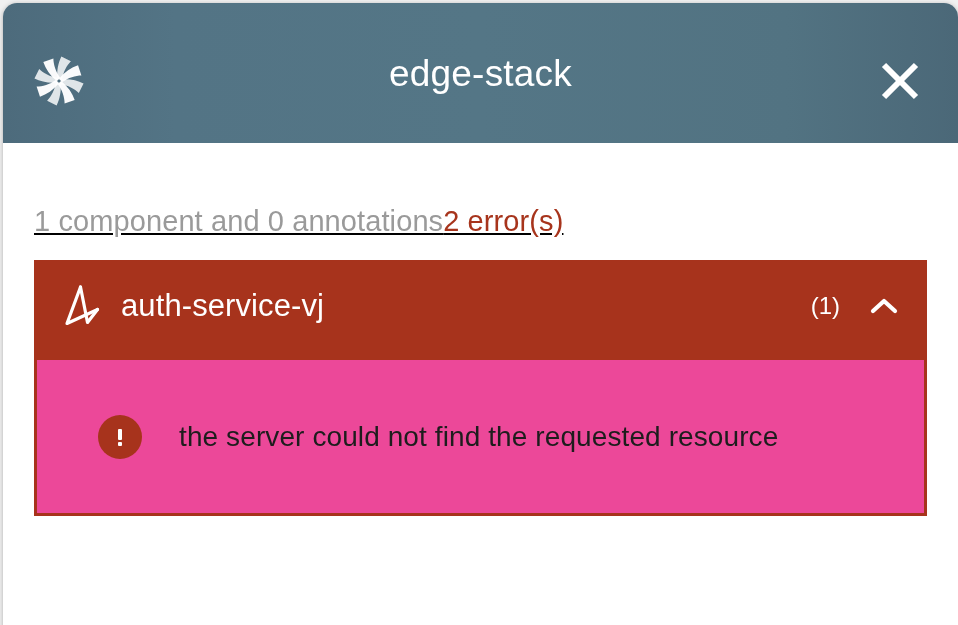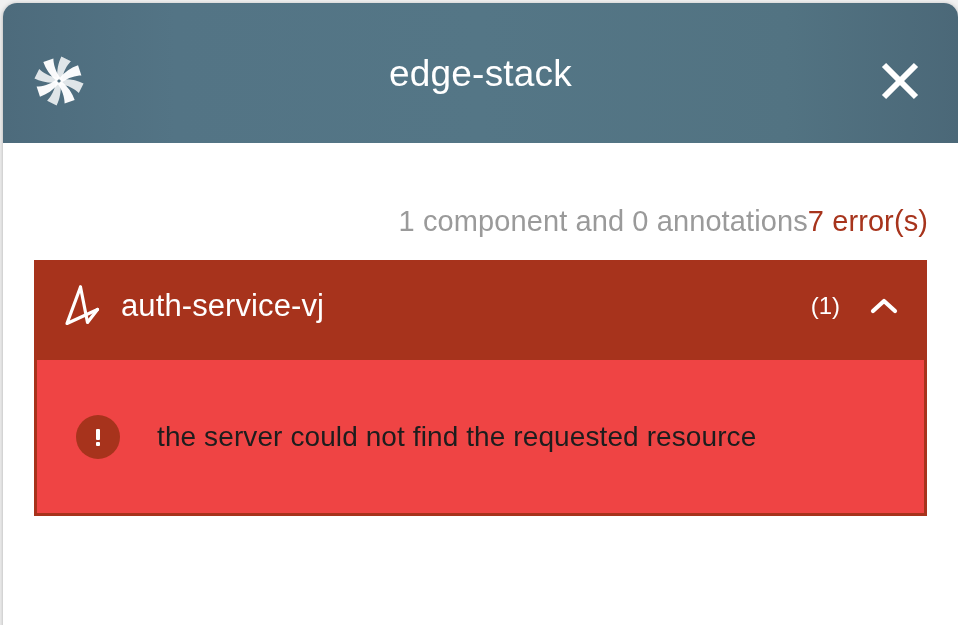--- a/index.html
+++ b/index.html
@@ -71,22 +71,23 @@
     align-items: center;
     justify-content: center;
     cursor: pointer;
   }
   .close-btn svg { display:block; }
 
   
   .summary {
     display: flex;
     align-items: baseline;
-    justify-content: flex-end;
+    justify-content: flex-start;
     padding: 62px 30px 0 31px;
+    text-decoration: underline;
   }
   .summary-left {
     color: #9a9a9a;
     font-size: 29px;
     font-weight: 400;
     letter-spacing: 0.1px;
   }
   .summary-right {
     color: #a7341c;
     font-size: 29px;
@@ -137,26 +138,26 @@
     align-items: center;
     justify-content: center;
     cursor: pointer;
   }
   .chevron svg { display:block; }
 
   
   .error-panel {
     border: 3px solid #a7331c;
     border-top: none;
-    background: #ef4444;
+    background: #ec4899;
     height: 156px;
     box-sizing: border-box;
     display: flex;
     align-items: center;
-    padding-left: 39px;
+    padding-left: 61px;
   }
   .err-icon {
     width: 44px;
     height: 44px;
     border-radius: 50%;
     background: #a7331c;
     flex: 0 0 auto;
     display: flex;
     align-items: center;
     justify-content: center;
@@ -213,21 +214,21 @@
     <div class="close-btn">
       <svg width="44" height="44" viewBox="0 0 44 44" xmlns="http://www.w3.org/2000/svg">
         <line x1="6" y1="6" x2="38" y2="38" stroke="#ffffff" stroke-width="6" stroke-linecap="butt"></line>
         <line x1="38" y1="6" x2="6" y2="38" stroke="#ffffff" stroke-width="6" stroke-linecap="butt"></line>
       </svg>
     </div>
   </div>
 
   <div class="summary">
     <span class="summary-left">1 component and 0 annotations</span>
-    <span class="summary-right">7 error(s)</span>
+    <span class="summary-right">2 error(s)</span>
   </div>
 
   <div class="component-block">
 
     <div class="component-header">
       <span class="comp-icon">
         <svg width="46" height="44" viewBox="0 0 46 44" xmlns="http://www.w3.org/2000/svg">
           <path d="M20.5 3 L7 39.5 L37.5 25.5" fill="none" stroke="#ffffff" stroke-width="3.2" stroke-linejoin="round" stroke-linecap="round"></path>
           <path d="M20.5 3 L27.5 38.5 L37.5 25.5" fill="none" stroke="#ffffff" stroke-width="3.2" stroke-linejoin="round" stroke-linecap="round"></path>
         </svg>

